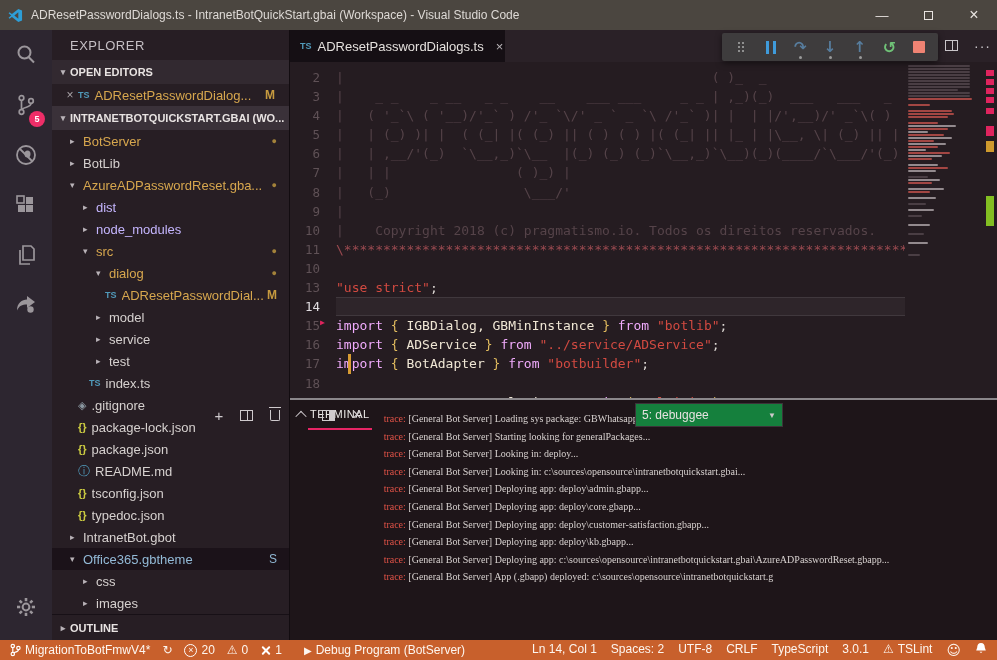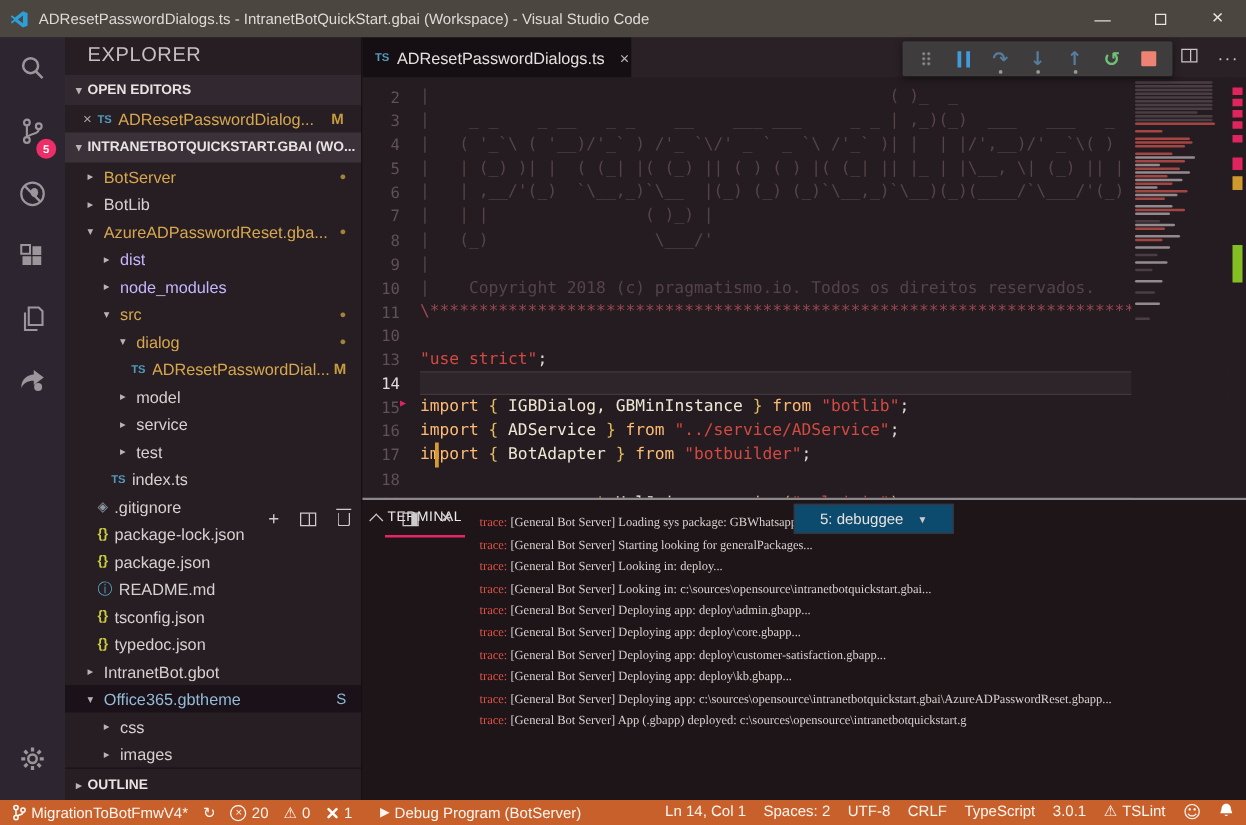--- a/index.html
+++ b/index.html
@@ -26,21 +26,21 @@
   
   .activitybar{width:52px;background:var(--activitybar);display:flex;flex-direction:column;align-items:center;flex:none}
   .act-item{width:52px;height:50px;display:flex;align-items:center;justify-content:center;color:#9b969b;position:relative}
   .act-badge{position:absolute;right:7px;bottom:3px;min-width:16px;height:16px;border-radius:8px;background:#ee2e68;
     color:#fff;font-size:9px;display:flex;align-items:center;justify-content:center;font-weight:bold}
   .act-spacer{flex:1}
   .act-gear{margin-bottom:8px}
 
   
   .sidebar{width:238px;background:var(--sidebar);flex:none;display:flex;flex-direction:column;overflow:hidden;border-right:1px solid #120c10}
-  .sb-title{height:30px;display:flex;align-items:center;padding-left:18px;font-size:16px;letter-spacing:.5px;color:#c5bfc4}
+  .sb-title{height:30px;display:flex;align-items:center;padding-left:18px;font-size:13px;letter-spacing:.5px;color:#c5bfc4}
   .sec-head{height:24px;display:flex;align-items:center;font-size:11px;font-weight:bold;color:#e8e3e2;padding-left:4px}
   .sec-head .chev{width:14px;text-align:center;font-size:9px;color:#b9b3b8}
   .sec-head.oe{background:var(--oe-head)}
   .sec-head.ws{background:var(--ws-head);height:24px;white-space:nowrap;overflow:hidden}
   .oe-item{height:22px;display:flex;align-items:center;padding-left:10px;font-size:13px}
   .oe-close{width:16px;color:#a8a2a6;font-size:12px;text-align:center}
   .fic{font-size:9px;font-weight:bold;margin-right:5px}
   .ic-ts{color:#519aba}
   .ic-braces{color:#cbcb41;font-size:11px;font-weight:bold}
   .ic-info{color:#519aba;font-size:12px;font-weight:normal}
@@ -88,39 +88,39 @@
   .editor-content{height:336px;position:relative;overflow:hidden;background:var(--editor-bg);
     font-family:"DejaVu Sans Mono",monospace;font-size:13px;padding-top:6px;flex:none}
   .crow{height:19.1px;display:flex;position:relative;line-height:19.1px}
   .crow .ln{width:46px;padding-right:16px;text-align:right;color:#5f5156;font-size:12.5px;flex:none}
   .crow.current .ln{color:#e0dce0}
   .crow .ct{flex:1;white-space:pre;overflow:hidden}
   .crow.current .ct{background:rgba(255,255,255,.045);
     box-shadow:inset 0 1px 0 rgba(255,255,255,.09),inset 0 -1px 0 rgba(255,255,255,.09)}
   .bp{position:absolute;left:30px;top:-3px;color:#e0245e;font-size:8px}
   .modbar{position:absolute;left:58px;top:0;width:3px;height:100%;background:#d79b33}
-  .sg-kw{color:#fdba74}.sg-str{color:#d24a41}.sg-br{color:#e3bd5f}
+  .sg-kw{color:#f0abfc}.sg-str{color:#d24a41}.sg-br{color:#e3bd5f}
   .sg-id{color:#efe6d4}.sg-pl{color:#ddd8d4}.sg-cmt{color:#554349}.sg-cmtr{color:#9b4a50}
   .minimap{position:absolute;right:14px;top:0;width:78px;height:100%;background:var(--editor-bg);z-index:5}
   .mbar{position:absolute;left:3px;height:2px;border-radius:1px}
   .mbar.g{background:#4a3e44}.mbar.r{background:#a34643}.mbar.w{background:#938a8e}
   .ruler{position:absolute;right:0;top:0;width:14px;height:100%;background:var(--editor-bg);z-index:6}
   .rmark{position:absolute;left:3px;width:8px}
 
   
   .sash{height:2px;background:#8b878b;flex:none}
 
   
   .panel{flex:1;background:var(--panel-bg);display:flex;flex-direction:row;min-height:0}
   .panel-head{height:30px;display:flex;align-items:center;flex:none;padding-left:18px;position:relative}
   .panel-tab{font-size:11px;letter-spacing:.5px;color:#eceae8;height:100%;display:flex;align-items:center;
     border-bottom:2px solid var(--accent);padding:0 2px}
   .panel-actions{position:absolute;right:10px;top:0;height:30px;display:flex;align-items:center;gap:17px;color:#cfcacd}
-  .term-select{position:absolute;left:345px;top:3px;width:128px;height:24px;background:#0c4a6e;border:1px solid #3c3439;
-    color:#e6e2e0;font-size:12px;display:flex;align-items:center;padding:0 20px}
+  .term-select{position:absolute;left:345px;top:3px;width:148px;height:24px;background:#15803d;border:1px solid #3c3439;
+    color:#e6e2e0;font-size:12px;display:flex;align-items:center;padding:0 6px}
   .term-select .arr{margin-left:auto;font-size:8px;color:#cfc9cc}
   .pbtn{display:flex;align-items:center;justify-content:center;font-size:15px}
   .icon-trash{width:10px;height:11px;border:1px solid currentColor;border-top:none;border-radius:0 0 2px 2px;position:relative;display:inline-block}
   .icon-trash::before{content:"";position:absolute;top:-3px;left:-2px;right:-2px;height:1.5px;background:currentColor}
   .icon-chevup{width:8px;height:8px;border-left:1.6px solid currentColor;border-top:1.6px solid currentColor;
     transform:rotate(45deg) translate(1px,1px);display:inline-block}
   .icon-panelright{width:13px;height:11px;border:1px solid currentColor;position:relative;display:inline-block}
   .icon-panelright::after{content:"";position:absolute;right:0;top:0;bottom:0;width:5px;background:currentColor}
   .pbtn.closex{font-size:16px}
   .term-out{flex:1;overflow:hidden;padding:10px 2px 0 12px;font-family:Liberation Serif, serif;

